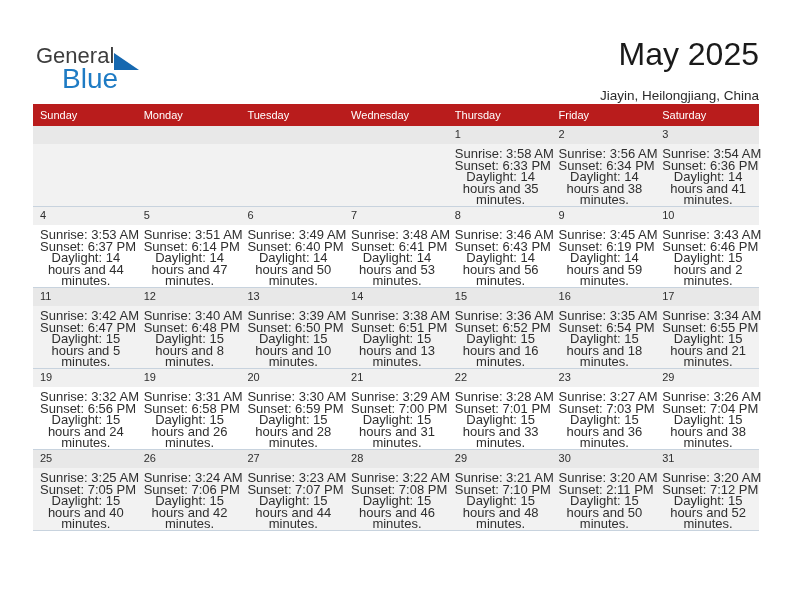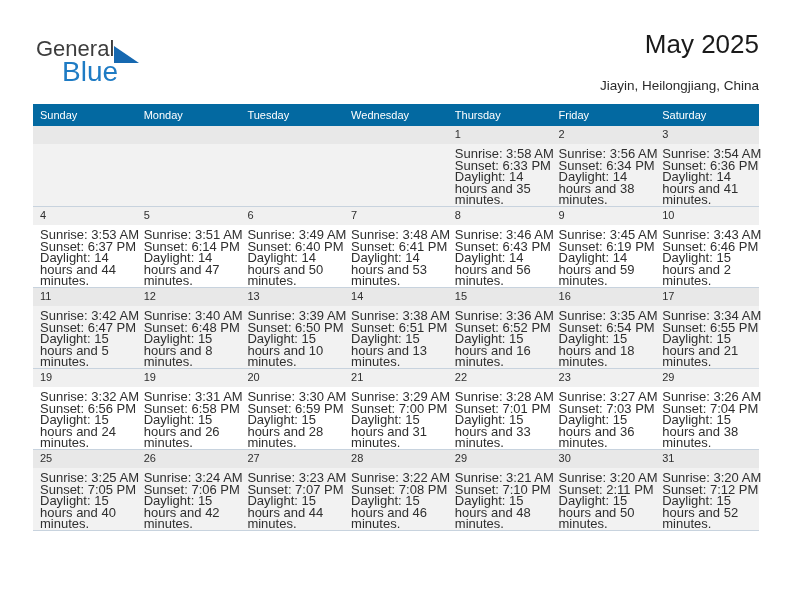--- a/index.html
+++ b/index.html
@@ -25,21 +25,21 @@
   .header {
     position: absolute;
     left: 33px;
     top: 28px;
     right: 33px;
     height: 72px;
   }
   .brand {
     position: absolute;
     left: 0;
-    top: 8px;
+    top: 15px;
     width: 200px;
     height: 56px;
   }
   .brand-general {
     position: absolute;
     left: 3px;
     top: 0px;
     font-size: 22px;
     color: #3d3d3d;
     letter-spacing: 0px;
@@ -63,46 +63,47 @@
     border-top: 17px solid transparent;
   }
 
   .title-block {
     position: absolute;
     right: 0;
     top: 0;
     text-align: right;
   }
   .cal-title {
-    font-size: 26px;
+    font-size: 32px;
     color: #1a1a1a;
     font-weight: 400;
     line-height: 32px;
     white-space: nowrap;
+    margin-top: 10px;
   }
   .cal-subtitle {
     margin-top: 18px;
     font-size: 13.5px;
     color: #2b2b2b;
     font-weight: 400;
     line-height: 16px;
     white-space: nowrap;
   }
 
   
   .calendar {
     position: absolute;
     left: 33px;
     top: 104px;
     width: 726px;
     border-collapse: collapse;
     table-layout: fixed;
   }
   .calendar th {
-    background: #0369a1;
+    background: #b91c1c;
     color: #ffffff;
     font-size: 11px;
     font-weight: 400;
     text-align: left;
     padding: 5px 0 5px 7px;
     height: 12px;
     border: none;
   }
   .calendar td {
     vertical-align: top;
@@ -138,20 +139,21 @@
     padding: 4px 5px 0 7px;
     font-size: 13px;
     line-height: 11.6px;
     color: #2f2f2f;
   }
   .cell-body div {
     white-space: nowrap;
   }
   .cell-body .dl {
     white-space: normal;
+    text-align: center;
   }
   td.empty .daynum-bar {
     background: transparent;
   }
 </style>
 </head>
 <body>
 
 <div class="page">
 

